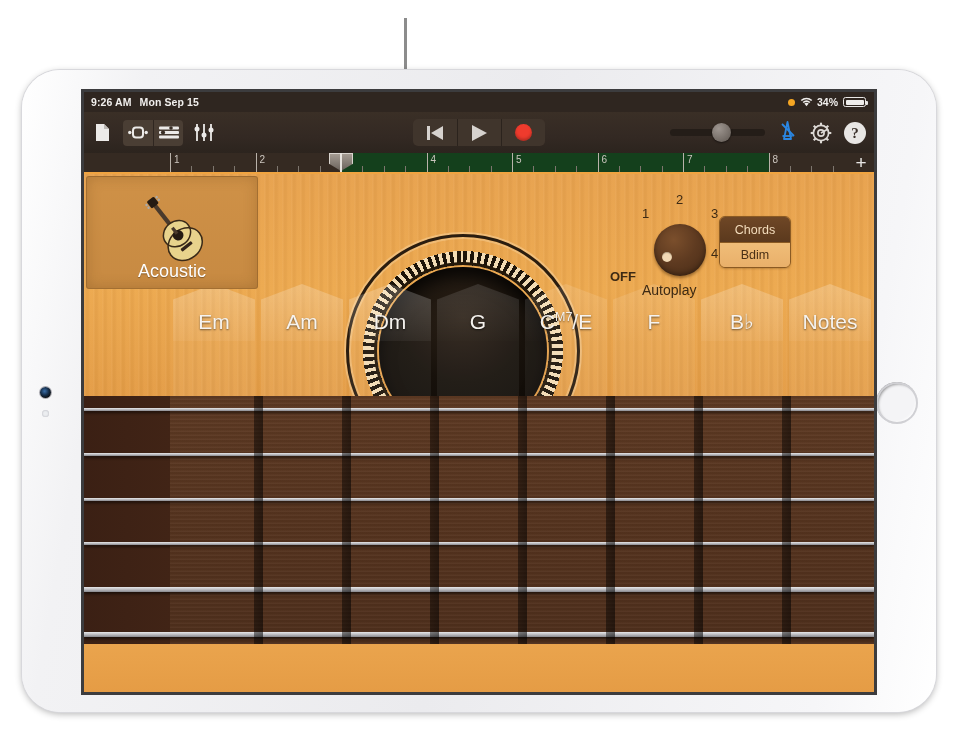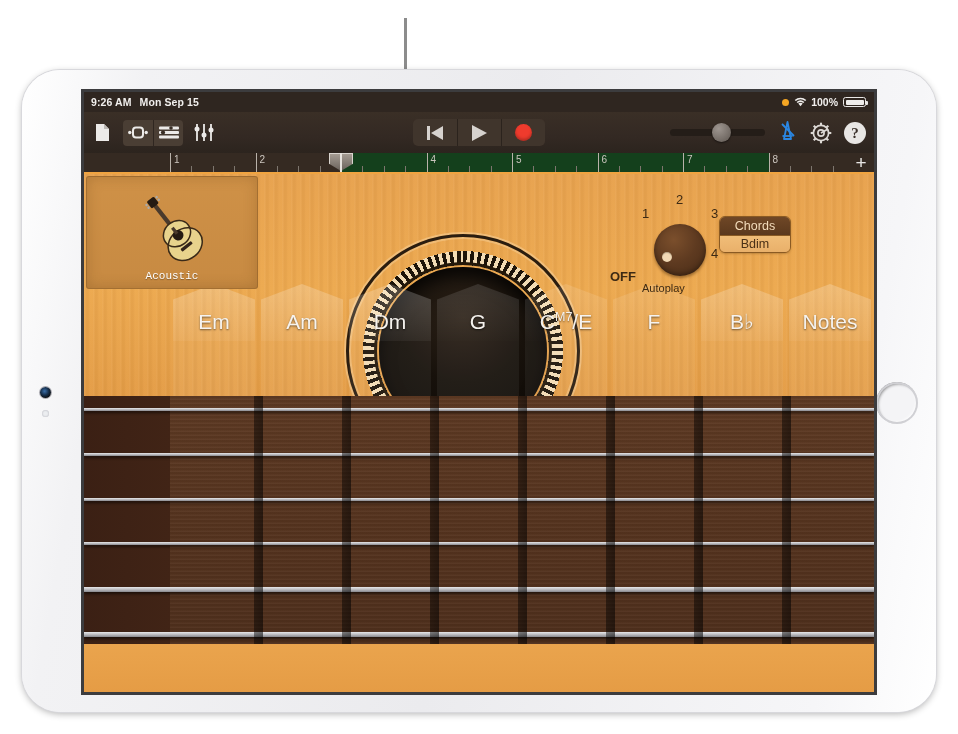--- a/index.html
+++ b/index.html
@@ -193,21 +193,21 @@
     position:absolute; left:2px; top:2px;
     width: 172px; height: 113px;
     background: linear-gradient(180deg,#cf9147 0%, #c78a42 100%);
     border:1px solid rgba(120,78,30,.5);
     border-radius: 3px;
     display:flex; flex-direction:column; align-items:center; justify-content:flex-end;
     padding-bottom: 6px;
     box-shadow: inset 0 0 14px rgba(90,55,15,.25);
   }
   .inst-card .gtr { position:absolute; left:34px; top:12px; width:105px; height:78px; }
-  .inst-label { font-size: 11px; color: #fff; text-shadow: 0 1px 1px rgba(0,0,0,.35); font-family: Liberation Mono, monospace; }
+  .inst-label { font-size: 18px; color: #fff; text-shadow: 0 1px 1px rgba(0,0,0,.35); }
 
   
   .soundhole-wrap {
     position:absolute; left: 262px; top: 60px;
     width: 234px; height: 234px;
   }
   .rosette-outer {
     position:absolute; inset:0; border-radius:50%;
     border: 3px solid #2a1d10;
     box-shadow: 0 0 0 2px rgba(255,235,200,.35), inset 0 0 0 2px rgba(255,235,200,.3);
@@ -244,26 +244,26 @@
     position:absolute; left: 8px; top: 28px;
     width: 10px; height: 10px; border-radius:50%;
     background:#f2d9b5; box-shadow: inset 0 1px 1px rgba(0,0,0,.25);
   }
   .ap-lbl { position:absolute; font-size: 13px; color:#3d2a14; }
   .ap-off { left: -6px; top: 45px; font-weight:bold; font-size:13px;margin-top:24px;}
   .ap-1 { left: 26px; top: 6px; }
   .ap-2 { left: 60px; top: -8px; }
   .ap-3 { left: 95px; top: 6px; }
   .ap-4 { left: 95px; top: 46px; }
-  .ap-title { position:absolute; left: 26px; top: 82px; font-size: 11px; color:#3d2a14; }
+  .ap-title { position:absolute; left: 26px; top: 82px; font-size: 14px; color:#3d2a14; }
 
   
   .cn-toggle {
     position:absolute; left: 635px; top: 42px;
-    width: 72px; height: 37px;
+    width: 72px; height: 52px;
     border:1.5px solid #8a5a23; border-radius: 6px;
     overflow:hidden;
     box-shadow: 0 1px 2px rgba(90,55,15,.3);
   }
   .cn-seg {
     height: 50%;
     display:flex; align-items:center; justify-content:center;
     font-size: 12.5px;
   }
   .cn-seg.sel { background: linear-gradient(180deg,#6f4726,#5b391d); color:#f3dcbc; }
@@ -353,21 +353,21 @@
         </div>
         <div class="sb-right">
           <span class="rec-dot"></span>
           <span class="wifi">
             <svg width="13" height="10" viewBox="0 0 13 10">
               <path d="M6.5 9.2 L4.3 6.6 A3.5 3.5 0 0 1 8.7 6.6 Z" fill="#efedeb"></path>
               <path d="M2.6 4.9 A6 6 0 0 1 10.4 4.9 L9.3 6.1 A4.5 4.5 0 0 0 3.7 6.1 Z" fill="#efedeb"></path>
               <path d="M0.7 2.9 A9 9 0 0 1 12.3 2.9 L11.2 4.1 A7.4 7.4 0 0 0 1.8 4.1 Z" fill="#efedeb"></path>
             </svg>
           </span>
-          <span>100%</span>
+          <span>34%</span>
           <span class="batt">
               <i></i>
             </span>
         </div>
       </div>
 
       <div class="toolbar">
         <div class="tb-left">
           <div class="icon-btn plain">
             <svg width="15" height="19" viewBox="0 0 15 19">

